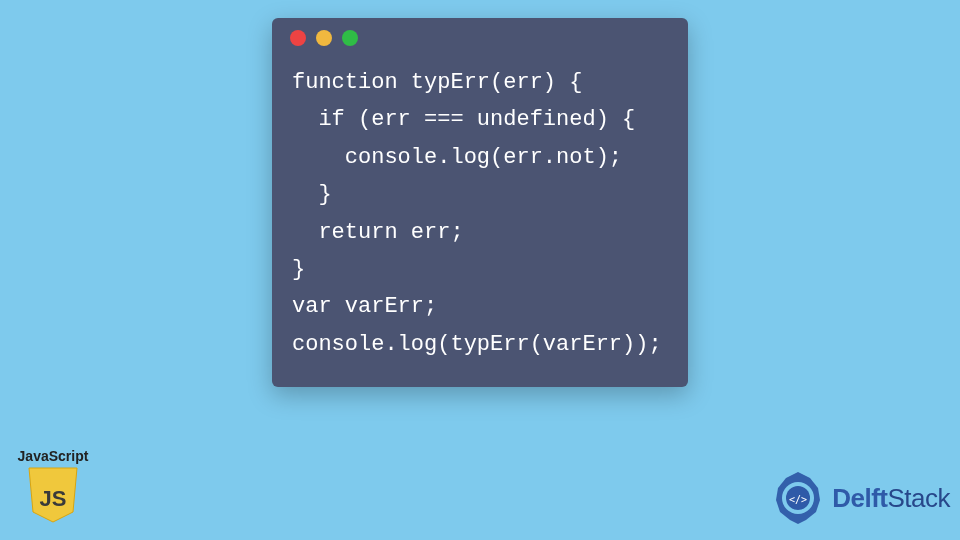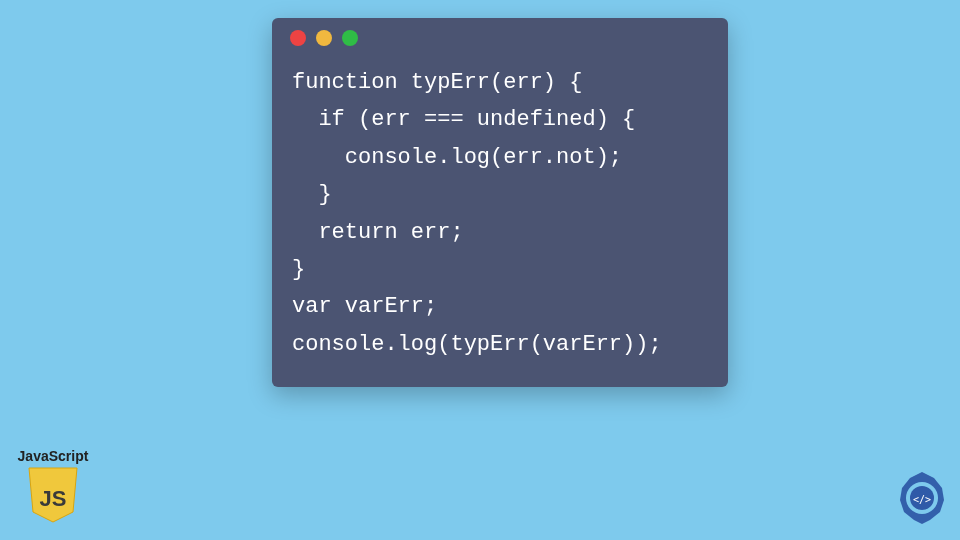--- a/index.html
+++ b/index.html
@@ -8,21 +8,21 @@
     height: 540px;
     background: #7ecaed;
     position: relative;
     font-family: -apple-system, BlinkMacSystemFont, "Segoe UI", Arial, sans-serif;
     overflow: hidden;
   }
   .code-window {
     position: absolute;
     left: 272px;
     top: 18px;
-    width: 456px;
+    width: 416px;
     background: #4b5472;
     border-radius: 6px;
     box-shadow: 0 8px 24px rgba(0,0,0,0.25);
     padding-bottom: 18px;
   }
   .titlebar {
     height: 40px;
     display: flex;
     align-items: center;
     padding-left: 18px;
@@ -109,13 +109,14 @@
 
 <div class="brand">
   <svg width="56" height="56" viewBox="0 0 56 56">
     <g fill="#2f5aa8">
       <polygon points="28,2 40,8 48,18 50,30 46,42 36,50 28,54 20,50 10,42 6,30 8,18 16,8" opacity="0.95"></polygon>
       <circle cx="28" cy="28" r="16" fill="#7ecaed"></circle>
       <circle cx="28" cy="28" r="12" fill="#2f5aa8"></circle>
       <text x="28" y="33" text-anchor="middle" font-family="monospace" font-size="10" fill="#ffffff">&lt;/&gt;</text>
     </g>
   </svg>
+  <span class="brand-text"><span>Delft</span><span class="stack">Stack</span></span>
 </div>
 
 </body></html>

